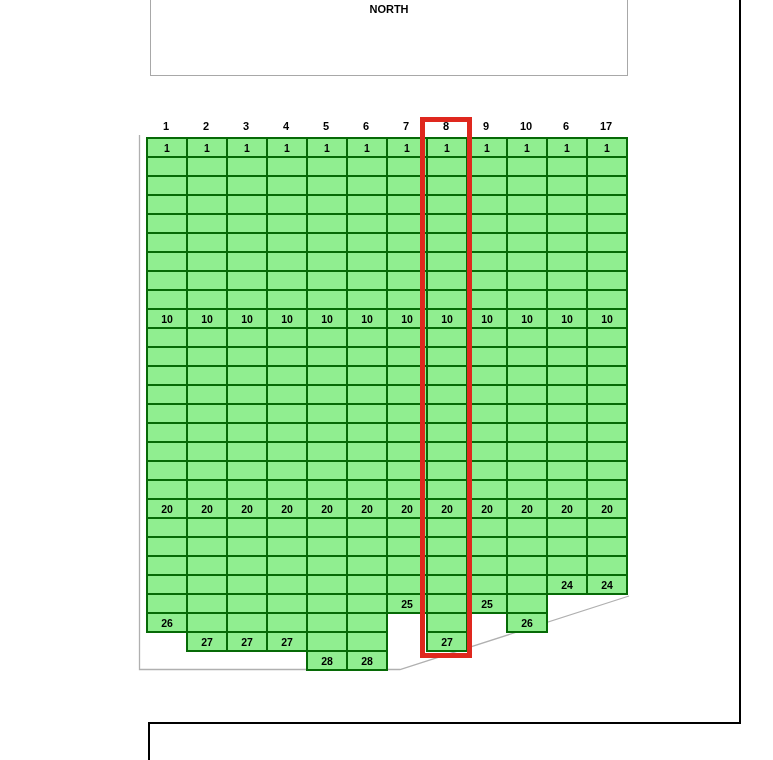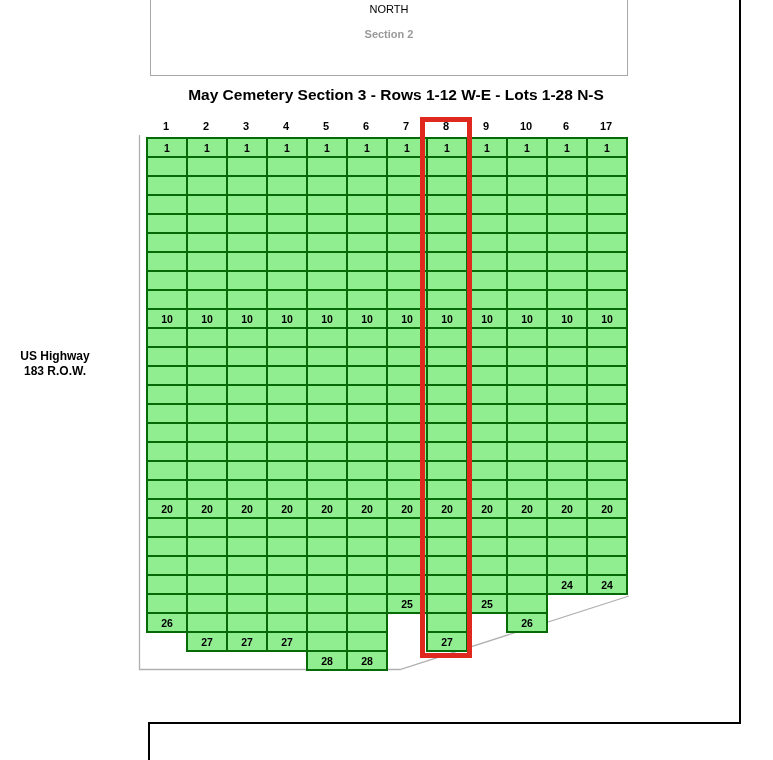--- a/index.html
+++ b/index.html
@@ -11,21 +11,21 @@
     overflow:hidden;
   }
   #boundary-svg{position:absolute;left:0;top:0;z-index:1;}
   .frame-line{stroke:var(--frame,#000);stroke-width:2;}
   .gray-line{stroke:var(--gray,#b0b0b0);stroke-width:1.3;fill:none;}
   .north-box{
     position:absolute;left:150px;top:-4px;width:478px;height:80px;
     border:1px solid #a8a8a8;box-sizing:border-box;
     text-align:center;padding-top:6px;z-index:2;
   }
-  .north-label{font-size:11px;font-weight:normal;color:#000;text-align:center;}
+  .north-label{font-size:11px;font-weight:bold;color:#000;text-align:center;}
   .section2-label{font-size:11px;font-weight:bold;color:#9a9a9a;margin-top:13px;}
   .map-title{
     position:absolute;left:156px;top:86px;width:480px;
     text-align:center;font-size:15.5px;font-weight:bold;color:#000;z-index:2;
   }
   .west-label{
     position:absolute;left:5px;top:349px;width:100px;
     text-align:center;font-size:12px;font-weight:bold;color:#000;
     line-height:15px;z-index:2;
   }
@@ -55,29 +55,23 @@
 
     <line class="frame-line" x1="740" y1="0" x2="740" y2="723"></line>
     <line class="frame-line" x1="148" y1="723" x2="741" y2="723"></line>
     <line class="frame-line" x1="149" y1="722" x2="149" y2="760"></line>
 
     <polyline class="gray-line" points="139.5,135 139.5,669.5 400,669.5 629,596"></polyline>
   </svg>
 
   <div class="north-box">
     <div class="north-label">NORTH</div>
-    <div class="section2-label">Section 2</div>
   </div>
 
-  <div class="map-title">May Cemetery Section 3 - Rows 1-12 W-E - Lots 1-28 N-S</div>
-
-  <div class="west-label">
-    <div>US Highway</div>
-    <div>183 R.O.W.</div>
-  </div>
+
 
   <div id="headers">
       <div class="colhdr" style="left: 146px; top: 120px; width: 40px;">1</div>
       <div class="colhdr" style="left: 186px; top: 120px; width: 40px;">2</div>
       <div class="colhdr" style="left: 226px; top: 120px; width: 40px;">3</div>
       <div class="colhdr" style="left: 266px; top: 120px; width: 40px;">4</div>
       <div class="colhdr" style="left: 306px; top: 120px; width: 40px;">5</div>
       <div class="colhdr" style="left: 346px; top: 120px; width: 40px;">6</div>
       <div class="colhdr" style="left: 386px; top: 120px; width: 40px;">7</div>
       <div class="colhdr" style="left: 426px; top: 120px; width: 40px;">8</div>

